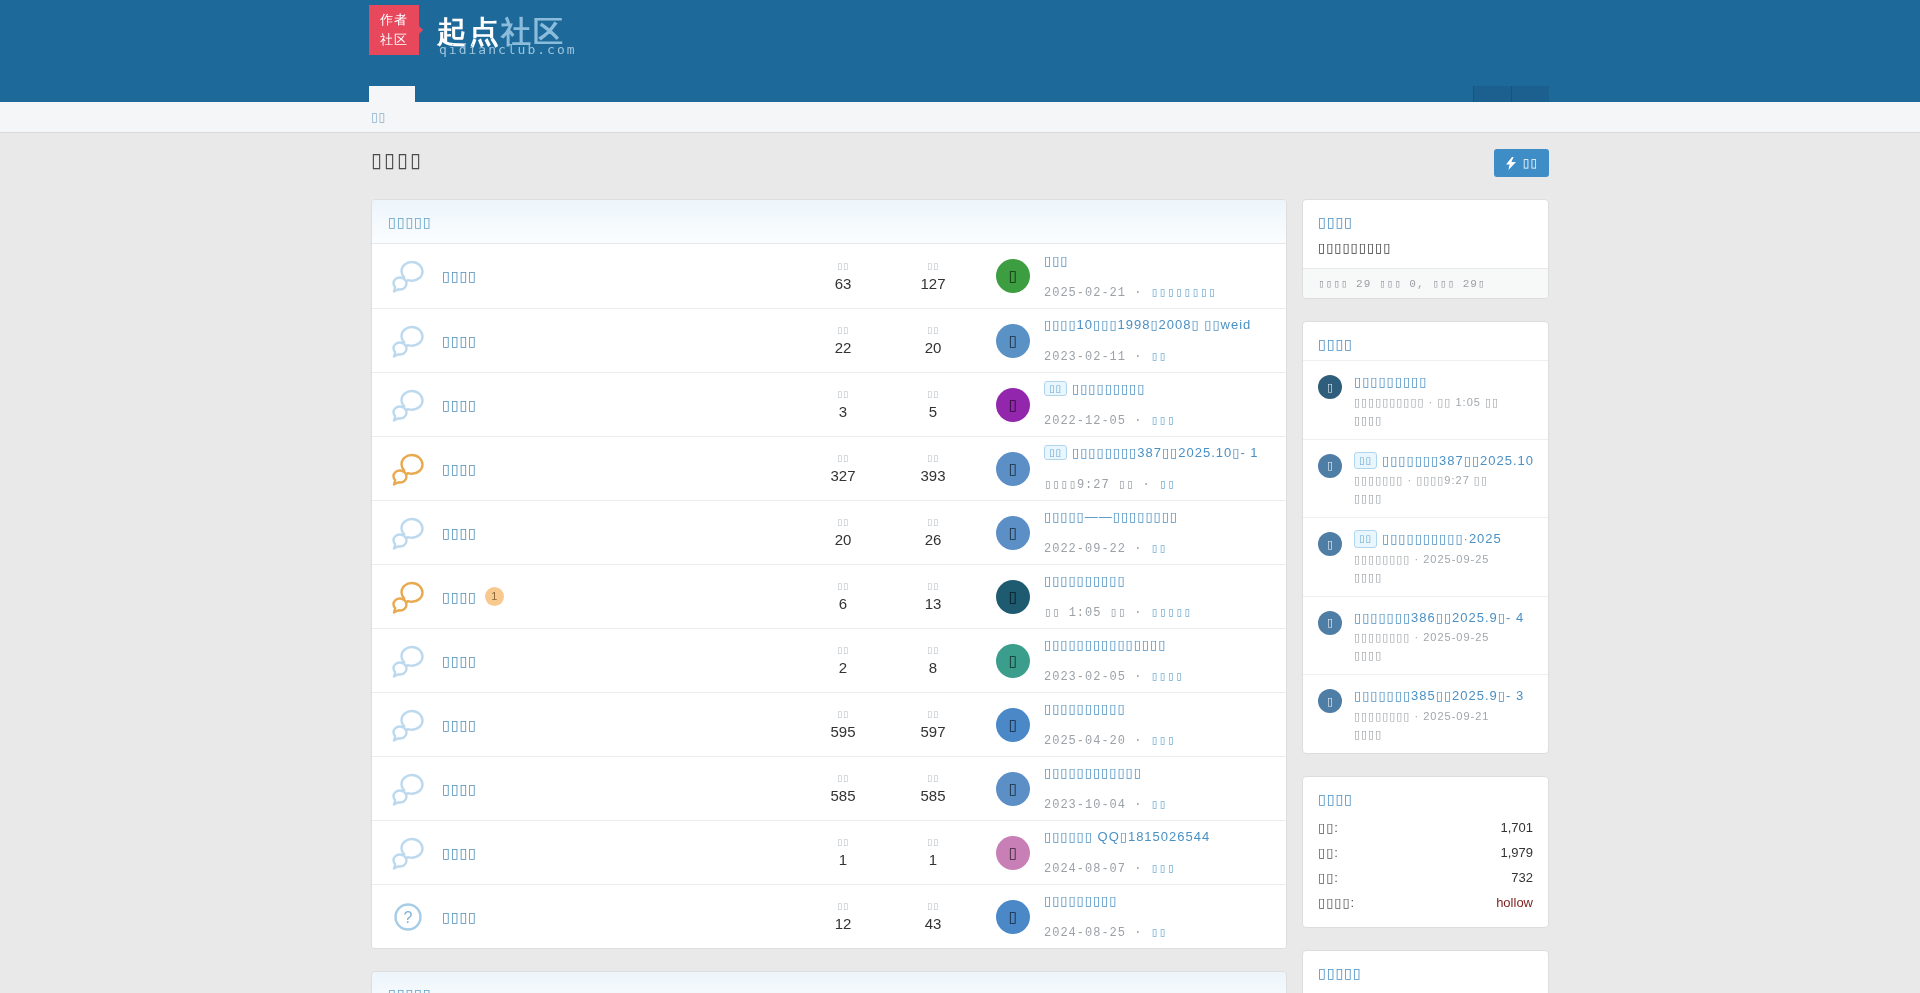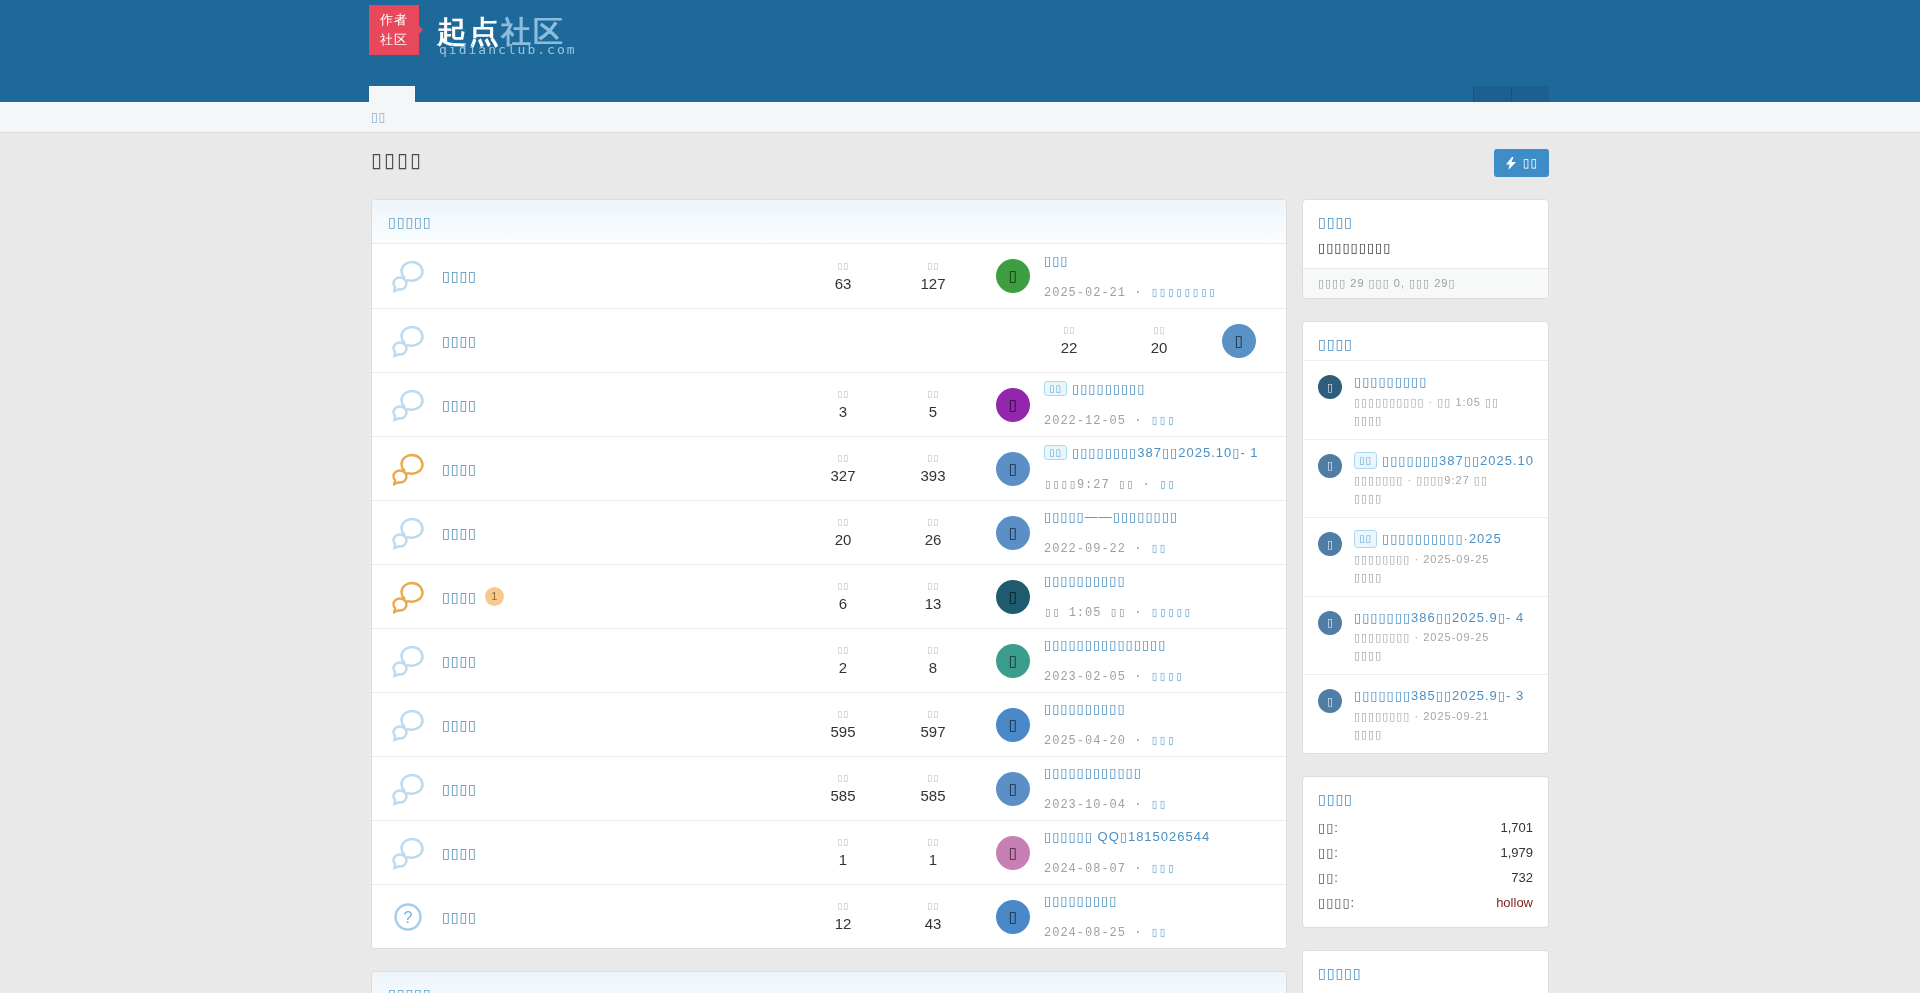--- a/index.html
+++ b/index.html
@@ -99,21 +99,21 @@
     display:inline-block; border:1px solid #aed7ee; background:#eaf6fd; color:#69a9d0;
     font-size:10px; padding:1px 4px; border-radius:3px; margin-right:5px; vertical-align:1px; letter-spacing:1px;
   }
 
   
   .side-panel { margin-bottom:22px; }
   .side-head { padding:14px 15px 8px; font-size:14px; color:#4a90c4; letter-spacing:1px; }
   .online-body { padding:2px 15px 13px; font-size:13px; color:#333; letter-spacing:1px; }
   .online-foot {
     background:#f7f8f8; border-top:1px solid #e8e8e8; padding:8px 15px;
-    font-size:11px; color:#9aa0a5; letter-spacing:1px;
+    font-size:11px; color:#9aa0a5; letter-spacing:1px;font-family:Liberation Mono, monospace;
   }
   .latest-item { padding:12px 15px; border-top:1px solid #efefef; position:relative; }
   .li-avatar {
     position:absolute; left:15px; top:14px; width:24px; height:24px; border-radius:50%;
     display:flex; align-items:center; justify-content:center; color:rgba(255,255,255,.85); font-size:11px;
   }
   .li-body { margin-left:36px; }
   .li-title { font-size:13px; color:#4a90c4; display:block; line-height:1.35; letter-spacing:1px; white-space:nowrap; overflow:hidden; }
   .li-meta { font-size:11px; color:#a0a6ab; margin-top:5px; letter-spacing:1px; white-space:nowrap; overflow:hidden; }
   .li-cat { font-size:11px; color:#9aa0a5; margin-top:5px; letter-spacing:1px; }
@@ -216,20 +216,24 @@
               </div>
               <div class="f-stat">
                 <span class="lab">▯▯</span>
                 <span class="val">22</span>
               </div>
               <div class="f-stat">
                 <span class="lab">▯▯</span>
                 <span class="val">20</span>
               </div>
               <a class="f-avatar" style="background: rgb(91, 146, 198);">▯</a>
+              <div class="f-last">
+                <a class="f-title">▯▯▯▯10▯▯▯1998▯2008▯ ▯▯weid</a>
+                <div class="f-meta">2023-02-11 · <a>▯▯</a></div>
+              </div>
             </div>
             <div class="forum-row">
               <span class="f-icon"><svg width="40" height="40" viewBox="0 0 40 40">
     <path d="M24 6c-5.8 0-10.5 4.1-10.5 9.2 0 2.4 1 4.6 2.7 6.2L14.5 27l5.6-2.9c1.2.4 2.5.6 3.9.6 5.8 0 10.5-4.1 10.5-9.2S29.8 6 24 6z" fill="#fff" stroke="#bcd9ee" stroke-width="2.4" stroke-linejoin="round"></path>
     <path d="M12 21.5c-3.6 0-6.5 2.6-6.5 5.8 0 1.5.6 2.9 1.7 3.9L6 35.5l4.3-2.2c.5.1 1.1.2 1.7.2 3.6 0 6.5-2.6 6.5-5.9 0-3.2-2.9-6.1-6.5-6.1z" fill="#fff" stroke="#bcd9ee" stroke-width="2.4" stroke-linejoin="round"></path>
                 </svg></span>
               <div class="f-namewrap">
                 <a class="f-name">▯▯▯▯</a>
               </div>
               <div class="f-stat">

